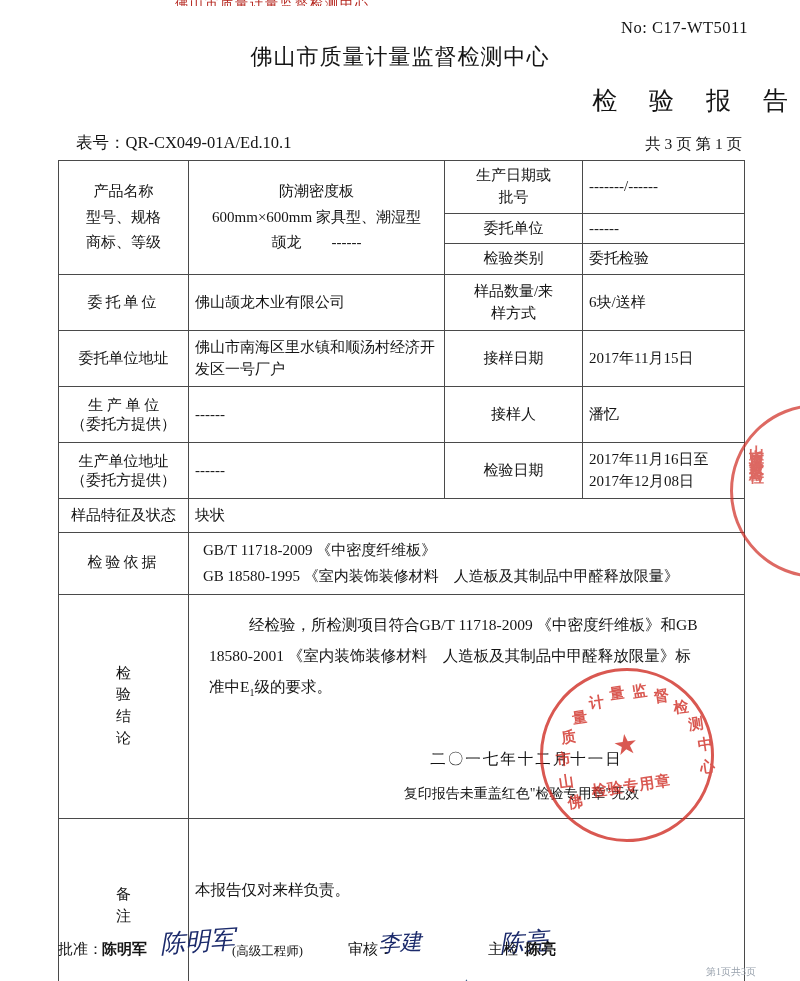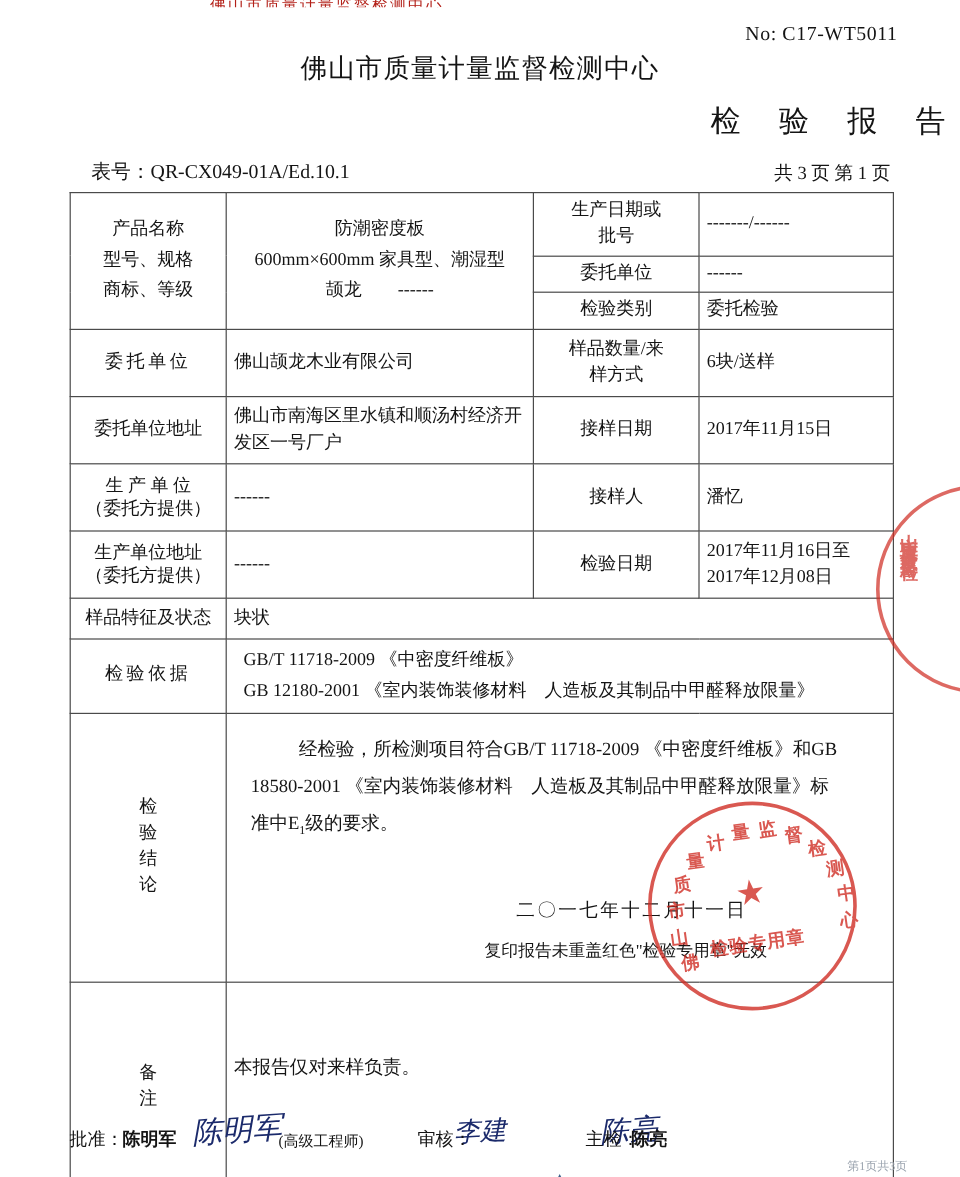--- a/index.html
+++ b/index.html
@@ -363,21 +363,21 @@
       <tr style="height:34px">
         <td class="lbl">样品特征及状态</td>
         <td class="val" colspan="3">块状</td>
       </tr>
 
       <tr style="height:56px">
         <td class="lbl sp">检验依据</td>
         <td colspan="3">
           <div class="basis-body">
             <div>GB/T 11718-2009 《中密度纤维板》</div>
-            <div>GB 12180-2001 《室内装饰装修材料　人造板及其制品中甲醛释放限量》</div>
+            <div>GB 18580-1995 《室内装饰装修材料　人造板及其制品中甲醛释放限量》</div>
           </div>
         </td>
       </tr>
 
       <tr style="height:220px">
         <td class="vert-col">
           <div>检</div>
           <div>验</div>
           <div>结</div>
           <div>论</div>

